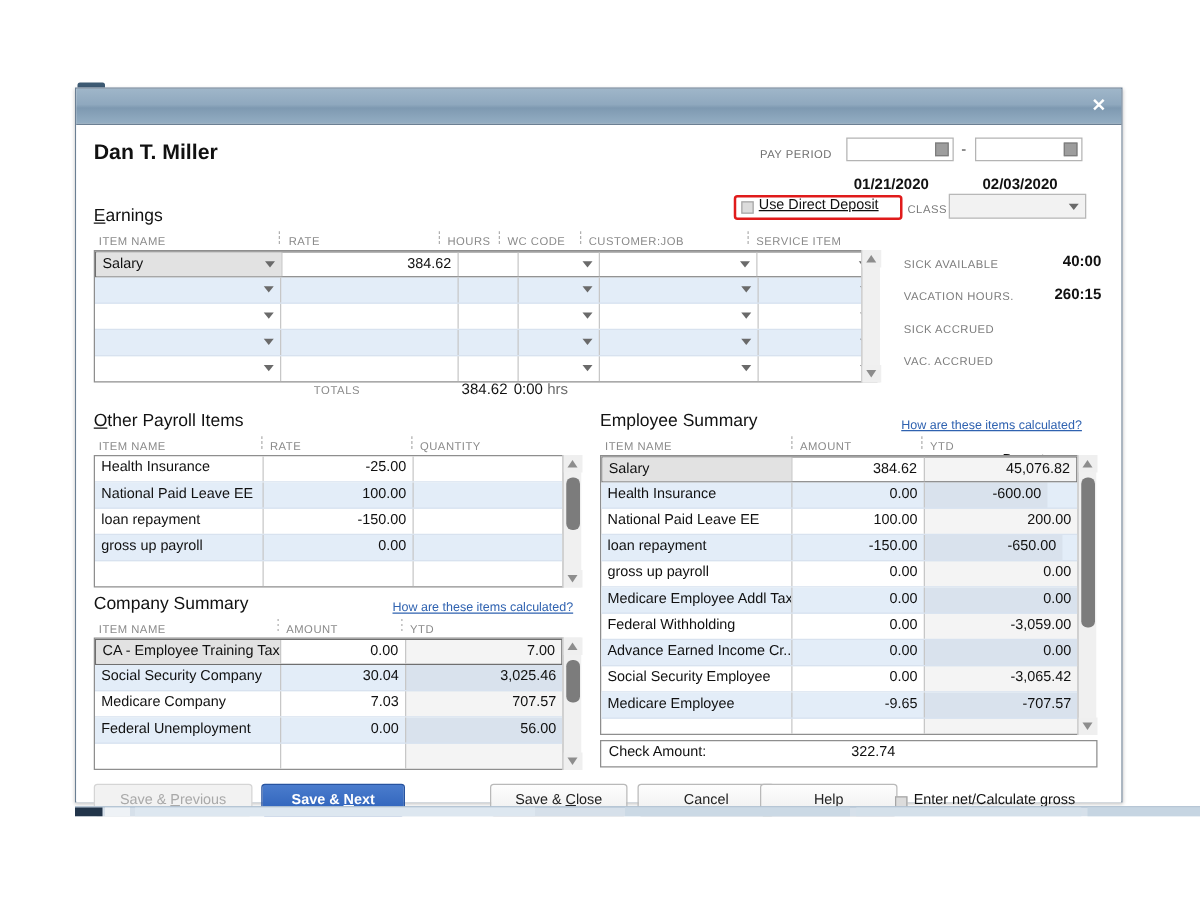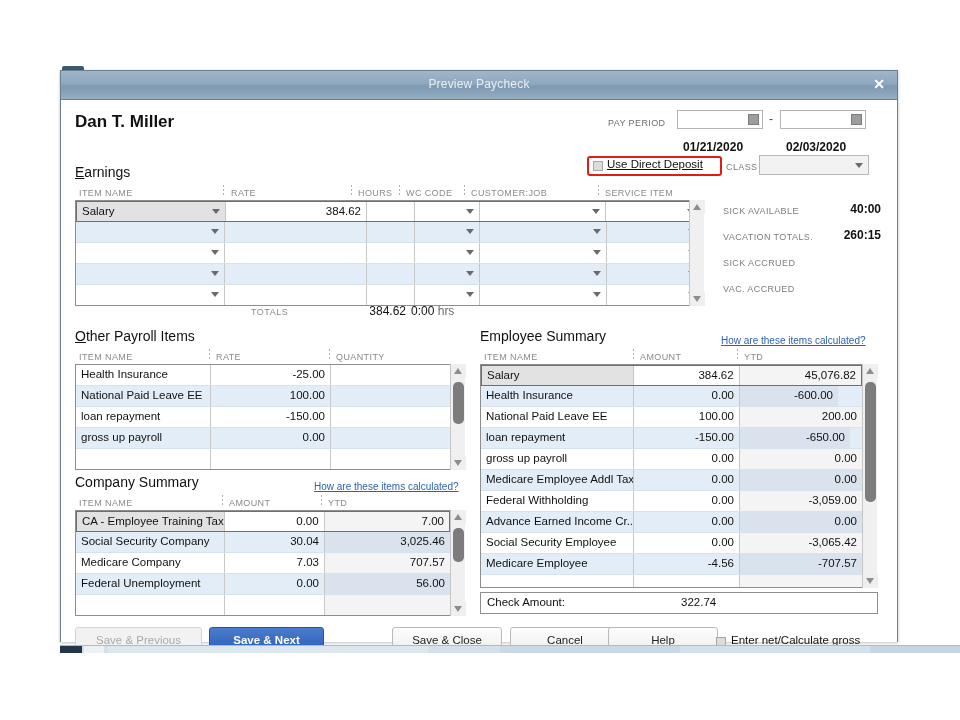--- a/index.html
+++ b/index.html
@@ -362,21 +362,20 @@
   #taskbar .seg.g5 { left: 810px; width: 90px; background: #c6d5e2; }
 </style>
 </head>
 <body>
 
 <div id="tab-stub"></div>
 
 <div id="dialog">
 
   <div id="titlebar">
-    <div class="title">Preview Paycheck</div>
     <div class="closebtn">✕</div>
   </div>
 
   <div id="body">
 
     <div class="emp-name">Dan T. Miller</div>
 
     <div class="pp-label">PAY PERIOD</div>
 
     <div class="datebox" id="date-from">
@@ -500,21 +499,21 @@
           <span class="tri"></span>
         </div>
     </div>
 
     <div class="totals-lbl">TOTALS</div>
     <div class="totals-val" style="left:200px; width:145px;">384.62</div>
     <div class="totals-val" style="left:350px; width:60px; text-align:left;"><span>0:00</span> <span style="color:#6d6d6d">hrs</span></div>
 
     <div class="accr-label" style="left:662px; top:106px;">SICK AVAILABLE</div>
     <div class="accr-val" style="left:760px; top:102px;">40:00</div>
-    <div class="accr-label" style="left:662px; top:132px;">VACATION TOTALS.</div>
+    <div class="accr-label" style="left:662px; top:132px;">VACATION HOURS.</div>
     <div class="accr-val" style="left:760px; top:128px;">260:15</div>
     <div class="accr-label" style="left:662px; top:158px;">SICK ACCRUED</div>
     <div class="accr-val" style="left:760px; top:154px;"></div>
     <div class="accr-label" style="left:662px; top:184px;">VAC. ACCRUED</div>
     <div class="accr-val" style="left:760px; top:180px;"></div>
 
     <div id="noaccrue-box"></div>
     <div id="noaccrue-label"><u>D</u><span>o not accrue sick/vac</span></div>
 
     <div class="sect-title" style="left:14px; top:228px;"><u>O</u><span>ther Payroll Items</span></div>
@@ -655,21 +654,21 @@
           <div class="gcell num sep" style="width: 106px;">0.00</div>
           <div class="gcell num sep ytd" style="width: 123px;">0.00</div>
         </div>
         <div class="grow">
           <div class="gcell" style="width: 152px;">Social Security Employee</div>
           <div class="gcell num sep" style="width: 106px;">0.00</div>
           <div class="gcell num sep ytd" style="width: 123px;">-3,065.42</div>
         </div>
         <div class="grow alt">
           <div class="gcell" style="width: 152px;">Medicare Employee</div>
-          <div class="gcell num sep" style="width: 106px;">-4.56</div>
+          <div class="gcell num sep" style="width: 106px;">-9.65</div>
           <div class="gcell num sep ytd" style="width: 123px;">-707.57</div>
         </div>
         <div class="grow">
           <div class="gcell" style="width: 152px;"></div>
           <div class="gcell num sep" style="width: 106px;"></div>
           <div class="gcell num sep ytd" style="width: 123px;"></div>
         </div>
       </div>
     <div class="vscroll" style="left:801px; top:264px; width:15px; height:224px;">
       <div class="arrow up">

